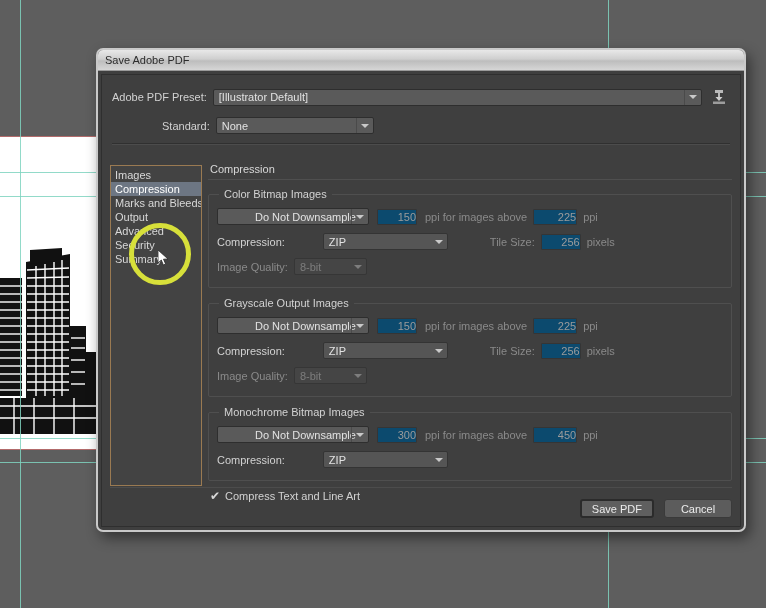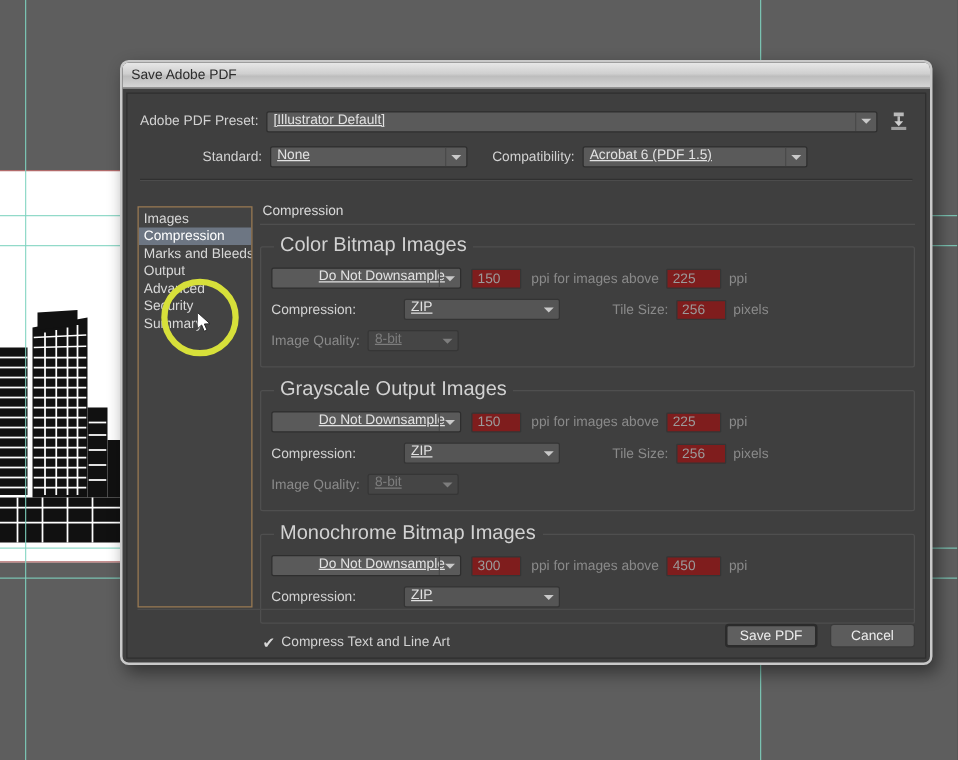--- a/index.html
+++ b/index.html
@@ -119,26 +119,25 @@
   .lbl.dim { color: #8a8a8a; }
 
   .combo {
     position: relative;
     height: 17px;
     background: #5a5a5a;
     border: 1px solid #2e2e2e;
     border-radius: 2px;
     box-sizing: border-box;
     display: flex;
-    align-items: flex-start;
+    align-items: center;
     font-size: 11px;
     color: #e2e2e2;
     padding-left: 5px;
     overflow: hidden;
-    text-decoration: underline;
   }
   .combo .arrowbox {
     position: absolute;
     right: 0;
     top: 0;
     bottom: 0;
     width: 16px;
     display: flex;
     align-items: center;
     justify-content: center;
@@ -244,42 +243,42 @@
     margin: 4px 0 8px 0;
   }
 
   fieldset.grp {
     border: 1px solid #4f4f4f;
     border-radius: 2px;
     margin: 0 0 9px 0;
     padding: 4px 8px 8px 8px;
   }
   fieldset.grp legend {
-    font-size: 16px;
+    font-size: 11px;
     color: #d2d2d2;
     padding: 0 5px;
     margin-left: 2px;
   }
 
   .frow {
     display: flex;
     align-items: center;
     height: 25px;
   }
 
   .num {
     width: 40px;
     height: 16px;
-    background: #7f1d1d;
+    background: #0c4a6e;
     border: 1px solid #353535;
     border-radius: 1px;
     box-sizing: border-box;
     font-size: 11px;
     color: #9b9b9b;
-    text-align: left;
+    text-align: right;
     padding-left: 4px;
     line-height: 14px;
   }
   .num.wide { width: 44px; }
 
   .combo-ds { width: 152px; padding-left: 37px; }
   .combo-comp { width: 125px; margin-left: 32px; }
   .combo-iq { width: 73px; }
 
   .gap6 { width: 6px; }
@@ -460,29 +459,20 @@
       </div>
 
       <div class="toprow row-std">
         <span class="lbl" style="margin-left:50px">Standard:</span>
         <div class="combo combo-std">
           <span>None</span>
           <span class="arrowbox">
               <i class="caret"></i>
             </span>
         </div>
-        <div class="compat-wrap">
-          <span class="lbl">Compatibility:</span>
-          <div class="combo combo-compat">
-            <span>Acrobat 6 (PDF 1.5)</span>
-            <span class="arrowbox">
-                <i class="caret"></i>
-              </span>
-          </div>
-        </div>
       </div>
 
       <div class="hr"></div>
 
       <div class="split">
 
         <div class="listbox">
           <div class="listitem">Images</div>
           <div class="listitem sel">Compression</div>
           <div class="listitem">Marks and Bleeds</div>

